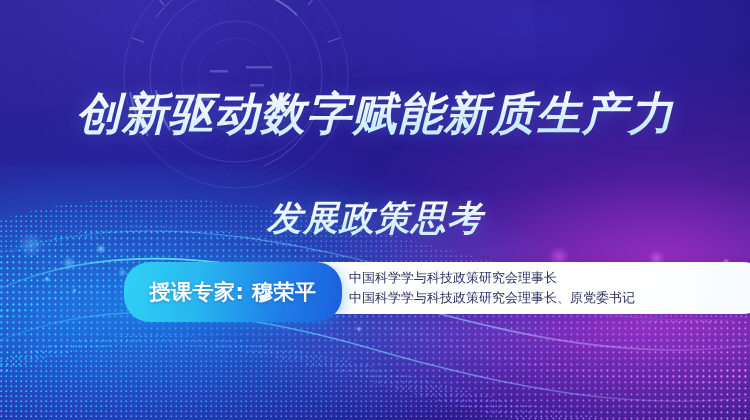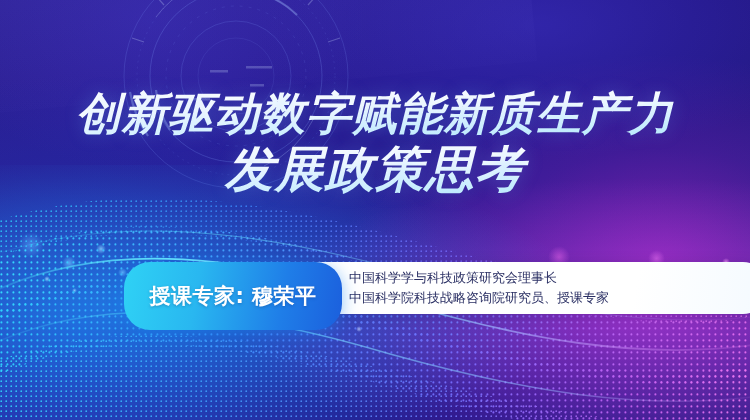--- a/index.html
+++ b/index.html
@@ -108,21 +108,21 @@
     line-height: 56px;
     letter-spacing: 1px;
     background: linear-gradient(178deg, #ffffff 0%, #ffffff 40%, #e2f7ff 62%, #a9e6fb 100%);
     -webkit-background-clip: text;
     background-clip: text;
     color: transparent;
     -webkit-text-fill-color: transparent;
     text-shadow: 0 0 18px rgba(120,190,255,0.28);
     white-space: nowrap;
   }
-  .title-line.line2 { font-size: 49px; }
+  .title-line.line2 { font-size: 35px; margin-top: 48px; }
 
   
 
   .speaker-bar {
     position: absolute;
     left: 124px;
     top: 262px;
     height: 52px;
     z-index: 7;
   }
@@ -147,21 +147,21 @@
     font-family: "DejaVu Sans", "Liberation Sans", sans-serif;
     white-space: nowrap;
   }
   .cred-line { display: block; }
 
   .expert-pill {
     position: absolute;
     left: 0;
     top: 0;
     width: 218px;
-    height: 68px;
+    height: 60px;
     border-radius: 26px;
     background: linear-gradient(100deg, #2fd2f5 0%, #29b7f0 34%, #1f7ee8 72%, #1b5fdd 100%);
     box-shadow: 0 3px 16px rgba(20,130,240,0.45);
     display: flex;
     align-items: center;
     justify-content: center;
   }
   .expert-label {
     color: #ffffff;
     font-size: 21px;
@@ -321,21 +321,21 @@
   <div class="title-block">
     <span class="title-line line1">创新驱动数字赋能新质生产力</span>
     <span class="title-line line2">发展政策思考</span>
   </div>
 
   <div class="speaker-bar">
 
     <div class="cred-panel">
       <div class="cred-text">
         <span class="cred-line">中国科学学与科技政策研究会理事长</span>
-        <span class="cred-line">中国科学院科技战略咨询院研究员、授课专家</span>
+        <span class="cred-line">中国科学学与科技政策研究会理事长、原党委书记</span>
       </div>
     </div>
 
     <div class="expert-pill">
       <span class="expert-label">授课专家: 穆荣平</span>
     </div>
 
   </div>
 
 </div>

